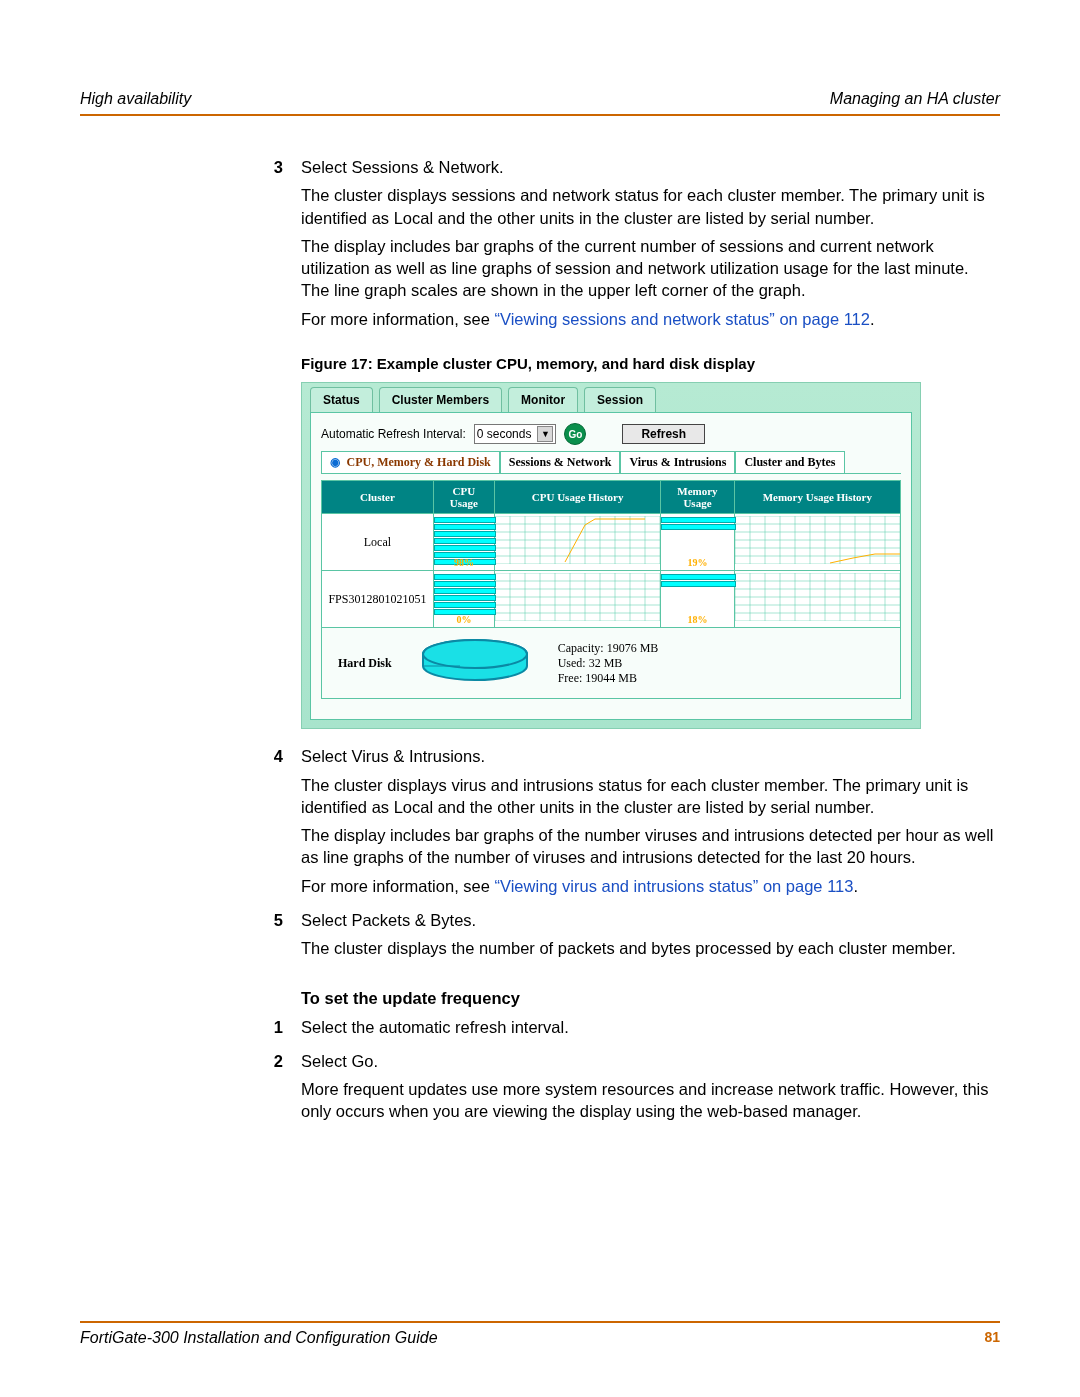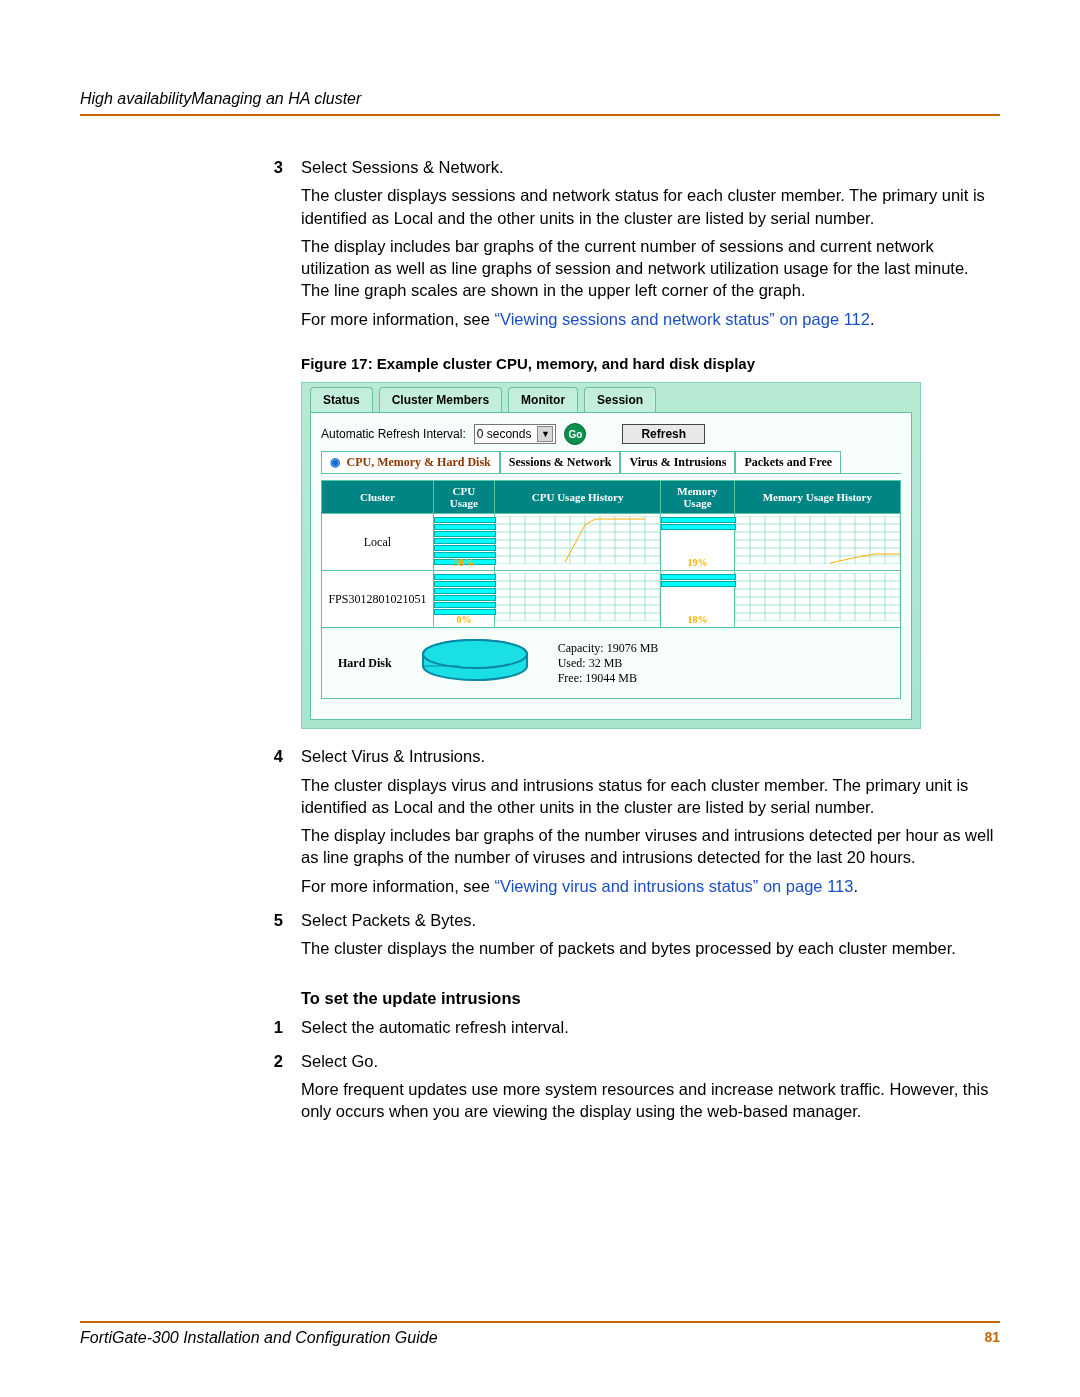--- a/index.html
+++ b/index.html
@@ -21,21 +21,21 @@
     color: #000;
     position: relative;
     background:#fff;
   }
   .page {
     position:absolute; left:0; top:0; width:1080px; height:1397px;
     box-sizing:border-box;
     padding: 90px 80px 60px 80px;
   }
   
-  .running { display:flex; font-style:italic; font-size:16px; }
+  .running { display:flex; justify-content:space-between; font-style:italic; font-size:16px;gap:48px; }
   hr.rule { border:none; border-top:2px solid var(--accent); margin:6px 0 40px 0; }
   hr.rule-bottom { border:none; border-top:2px solid var(--accent); margin:30px 0 6px 0; }
   .content { margin-left:175px; font-size:16.5px; line-height:1.35; }
   .step { display:flex; margin-top:0; }
   .step + .step { margin-top:6px; }
   .step-num { width:28px; flex:0 0 28px; text-align:right; font-weight:bold; margin-right:18px; }
   .step-body { flex:1 1 auto; }
   .step-body p { margin:0 0 6px 0; }
   a.xref { color: var(--link); text-decoration:none; }
   .fig-caption { font-weight:bold; font-size:15px; margin:18px 0 8px 46px; }
@@ -139,21 +139,21 @@
         <span class="go-btn">Go</span>
         <span class="refresh-btn">Refresh</span>
       </div>
 
       <div class="subtabs">
         <div class="subtab">
           <span class="eye">◉</span><span>CPU, Memory &amp; Hard Disk</span>
         </div>
         <div class="subtab">Sessions &amp; Network</div>
         <div class="subtab">Virus &amp; Intrusions</div>
-        <div class="subtab">Packets and Free</div>
+        <div class="subtab">Cluster and Bytes</div>
       </div>
 
       <table class="grid-table">
         <tbody>
               <tr>
           <th>Cluster</th>
           <th>CPU Usage</th>
           <th>CPU Usage History</th>
           <th>Memory Usage</th>
           <th>Memory Usage History</th>
@@ -330,21 +330,21 @@
   </div>
 
   <div class="step">
     <div class="step-num">5</div>
     <div class="step-body">
       <p>Select Packets &amp; Bytes.</p>
       <p>The cluster displays the number of packets and bytes processed by each cluster member.</p>
     </div>
   </div>
 
-  <div class="subhead">To set the update intrusions</div>
+  <div class="subhead">To set the update frequency</div>
 
   <div class="step">
     <div class="step-num">1</div>
     <div class="step-body">
           <p>Select the automatic refresh interval.</p>
         </div>
   </div>
   <div class="step">
     <div class="step-num">2</div>
     <div class="step-body">

